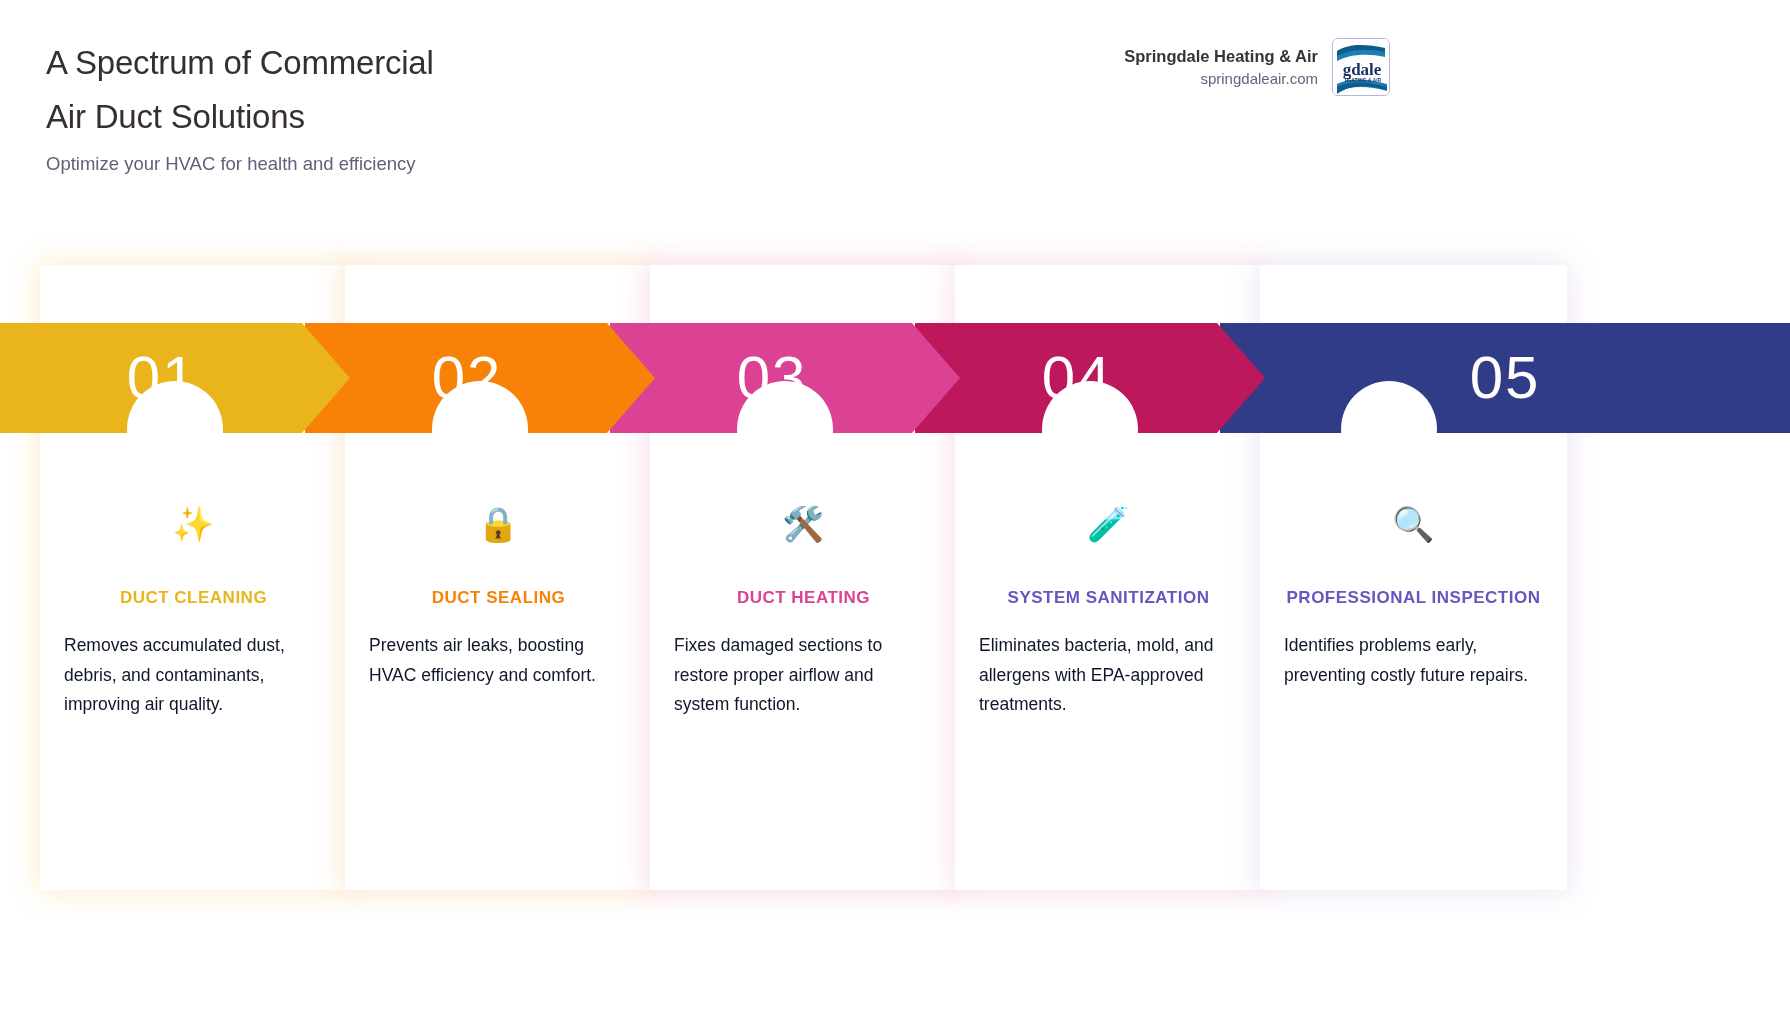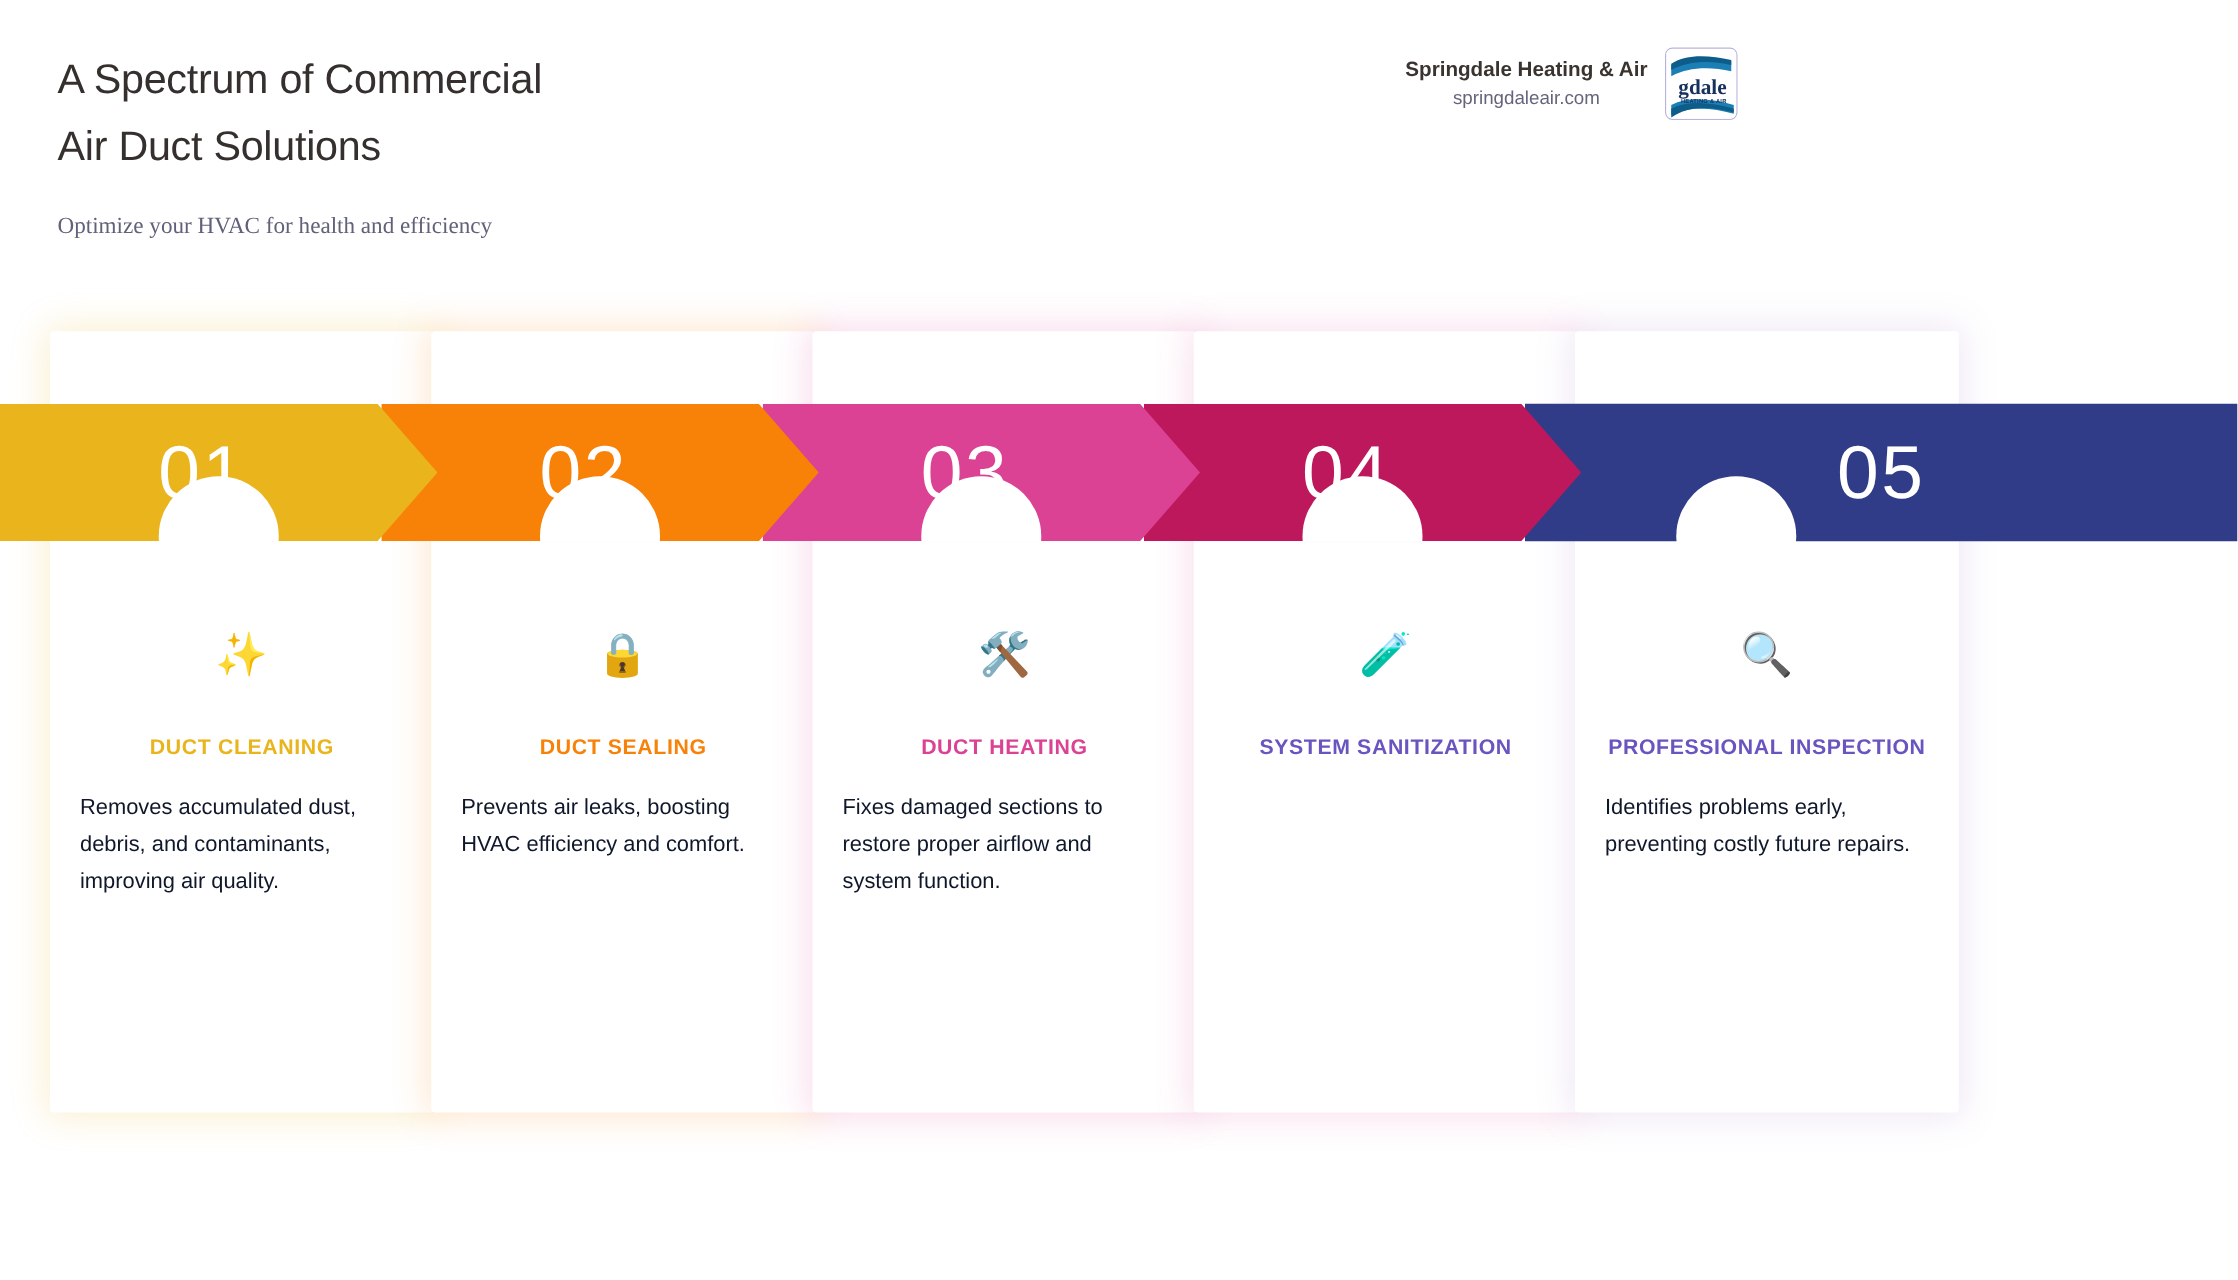--- a/index.html
+++ b/index.html
@@ -36,38 +36,37 @@
     font-size: 33px;
     font-weight: 400;
     color: #35302e;
     line-height: 54px;
     letter-spacing: -0.2px;
     white-space: nowrap;
   }
   .subtitle {
     position: absolute;
     left: 46px;
-    top: 171px;
+    top: 153px;
     font-size: 18.5px;
     color: #60617a;
     font-weight: 400;
     white-space: nowrap;
-    font-family: Liberation Serif, serif;
   }
 
   .brand {
     position: absolute;
     right: 58px;
     top: 38px;
     display: flex;
     align-items: center;
     gap: 14px;
   }
   .brand-text {
-    text-align: center;
+    text-align: right;
     line-height: 1.35;
   }
   .brand-name {
     font-size: 16.5px;
     font-weight: 700;
     color: #3a3431;
     white-space: nowrap;
   }
   .brand-url {
     font-size: 15px;
@@ -235,20 +234,21 @@
         <div class="card-icon">🛠️</div>
         <div class="card-title" style="color:#DB4293;">DUCT HEATING</div>
         <div class="card-desc">Fixes damaged sections to restore proper airflow and system function.</div>
       </div>
     </div>
 
     <div class="card" style="left:955px; box-shadow:0 0 28px 4px rgba(219,66,147,0.16);">
       <div class="card-inner">
         <div class="card-icon">🧪</div>
         <div class="card-title" style="color:#6A54C0;">SYSTEM SANITIZATION</div>
+        <div class="card-desc">Eliminates bacteria, mold, and allergens with EPA-approved treatments.</div>
       </div>
     </div>
 
     <div class="card" style="left:1260px; box-shadow:0 0 28px 4px rgba(170,130,200,0.18);">
       <div class="card-inner">
         <div class="card-icon">🔍</div>
         <div class="card-title" style="color:#6A54C0;">PROFESSIONAL INSPECTION</div>
         <div class="card-desc">Identifies problems early, preventing costly future repairs.</div>
       </div>
     </div>

